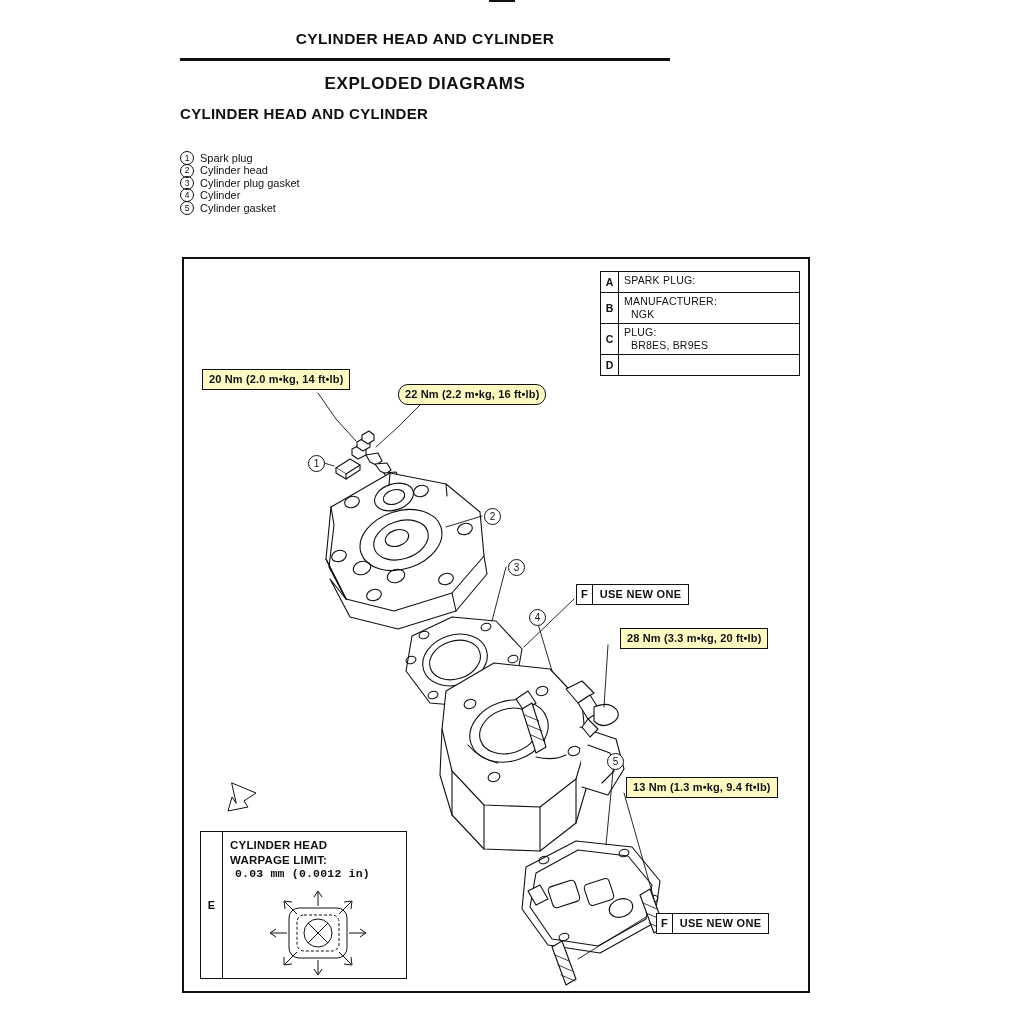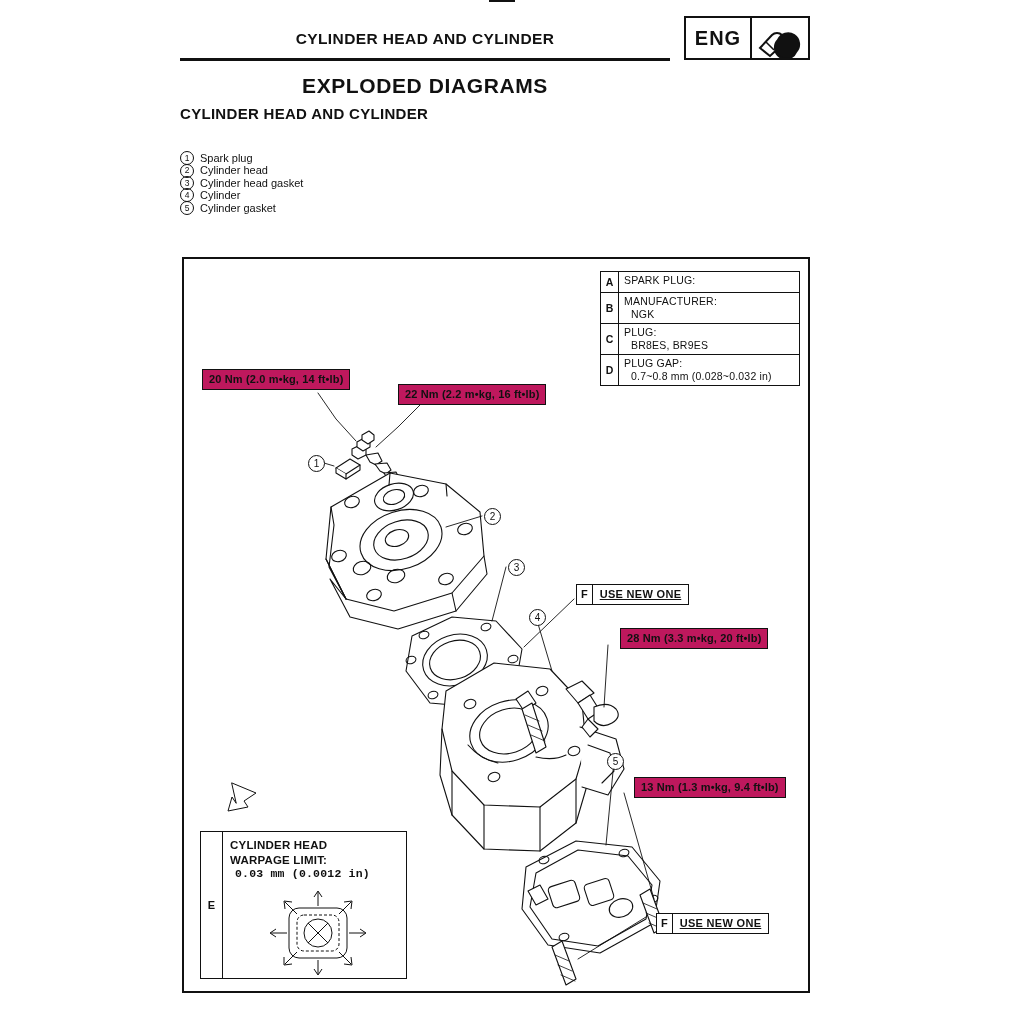--- a/index.html
+++ b/index.html
@@ -77,21 +77,21 @@
     box-sizing: border-box;
   }
 
   
   .section-title {
     position: absolute;
     left: 180px;
     top: 74px;
     width: 490px;
     text-align: center;
-    font-size: 21px;
+    font-size: 17px;
     font-weight: bold;
     letter-spacing: 0.6px;
   }
   .sub-title {
     position: absolute;
     left: 180px;
     top: 105px;
     font-size: 15px;
     font-weight: bold;
     letter-spacing: 0.3px;
@@ -166,21 +166,21 @@
     font-weight: normal;
     letter-spacing: 0.2px;
     line-height: 12.5px;
   }
   .spec-val .indent { padding-left: 7px; display: block; }
 
   
   .callout {
     position: absolute;
     border: 1.5px solid #111;
-    background: #be185d;
+    background: #fef9c3;
     font-size: 11px;
     font-weight: bold;
     letter-spacing: 0.15px;
     padding: 3px 6px 4px 6px;
     white-space: nowrap;
     box-sizing: border-box;
   }
   .callout-letter {
     position: absolute;
     border: 1.5px solid #111;
@@ -195,21 +195,20 @@
     border-right: 1.5px solid #111;
     padding: 3px 4px 4px 4px;
     display: flex;
     align-items: center;
   }
   .callout-letter .t {
     padding: 3px 7px 4px 7px;
     display: flex;
     align-items: center;
     letter-spacing: 0.3px;
-    text-decoration: underline;
   }
 
   
   .warpage-box {
     position: absolute;
     left: 16px;
     top: 572px;
     width: 207px;
     height: 148px;
     border: 1.5px solid #111;
@@ -260,49 +259,37 @@
     left: 0; top: 0;
   }
 </style>
 </head>
 <body>
 
 <div class="page-header">
   <div class="top-nub"></div>
   <div class="header-title">CYLINDER HEAD AND CYLINDER</div>
   <div class="header-rule"></div>
-  <div class="eng-box">
-    <div class="eng-label">ENG</div>
-    <div class="eng-icon">
-      <svg width="56" height="40" viewBox="0 0 56 40">
-        <g stroke="#111" stroke-width="2" fill="none">
-          <path d="M8 30 L20 17 A7 7 0 0 1 30 27 L18 38 Z" fill="#fff"></path>
-          <path d="M26 22 A11 11 0 1 1 44 34 A11 11 0 1 1 26 22 Z" fill="#111"></path>
-          <path d="M14 24 L22 32" stroke-width="1.6"></path>
-        </g>
-      </svg>
-    </div>
-  </div>
 </div>
 
 <div class="section-title">EXPLODED DIAGRAMS</div>
 <div class="sub-title">CYLINDER HEAD AND CYLINDER</div>
 
 <div class="parts-list">
   <div class="row">
     <span class="circ-num">1</span>
     <span>Spark plug</span>
   </div>
   <div class="row">
     <span class="circ-num">2</span>
     <span>Cylinder head</span>
   </div>
   <div class="row">
     <span class="circ-num">3</span>
-    <span>Cylinder head gasket</span>
+    <span>Cylinder plug gasket</span>
   </div>
   <div class="row">
     <span class="circ-num">4</span>
     <span>Cylinder</span>
   </div>
   <div class="row">
     <span class="circ-num">5</span>
     <span>Cylinder gasket</span>
   </div>
 </div>
@@ -460,31 +447,27 @@
     </div>
     <div class="spec-row">
       <div class="spec-key">C</div>
       <div class="spec-val">
         <span>PLUG:</span>
         <span class="indent">BR8ES, BR9ES</span>
       </div>
     </div>
     <div class="spec-row">
       <div class="spec-key">D</div>
-      <div class="spec-val">
-        <span>PLUG GAP:</span>
-        <span class="indent">0.7~0.8 mm (0.028~0.032 in)</span>
-      </div>
     </div>
   </div>
 
   <div class="callout" style="left:18px; top:110px;">20 Nm (2.0 m•kg, 14 ft•lb)</div>
-  <div class="callout" style="left:214px; top:125px;">22 Nm (2.2 m•kg, 16 ft•lb)</div>
+  <div class="callout" style="left:214px; top:125px;border-radius:10px;">22 Nm (2.2 m•kg, 16 ft•lb)</div>
   <div class="callout" style="left:436px; top:369px;">28 Nm (3.3 m•kg, 20 ft•lb)</div>
-  <div class="callout" style="left:442px; top:518px;margin-left:8px;">13 Nm (1.3 m•kg, 9.4 ft•lb)</div>
+  <div class="callout" style="left:442px; top:518px;">13 Nm (1.3 m•kg, 9.4 ft•lb)</div>
 
   <div class="callout-letter" style="left:392px; top:325px;">
     <div class="l">F</div>
     <div class="t">USE NEW ONE</div>
   </div>
   <div class="callout-letter" style="left:472px; top:654px;">
     <div class="l">F</div>
     <div class="t">USE NEW ONE</div>
   </div>
 

